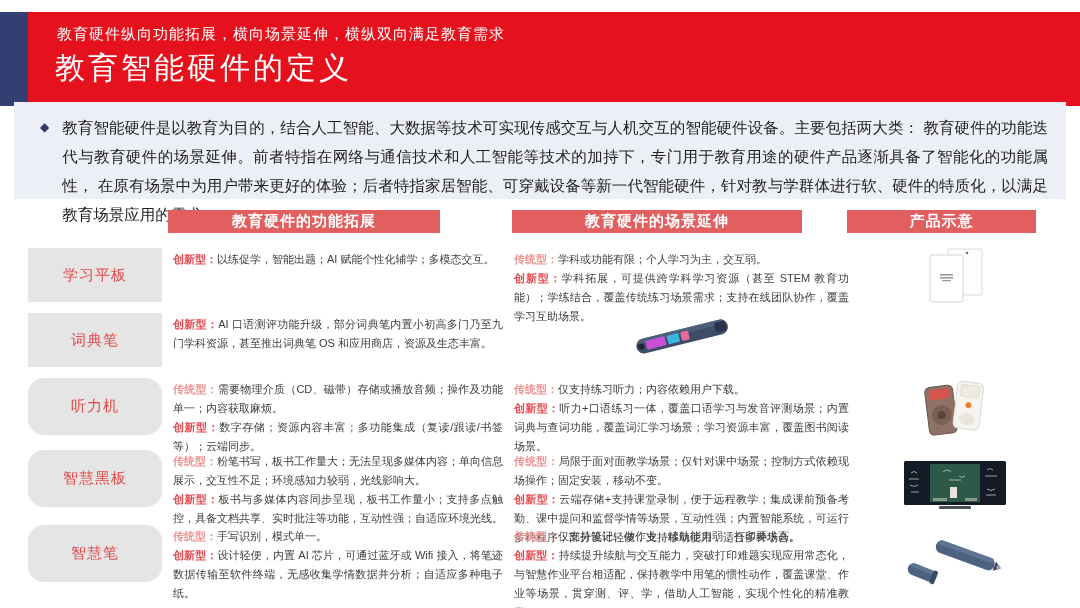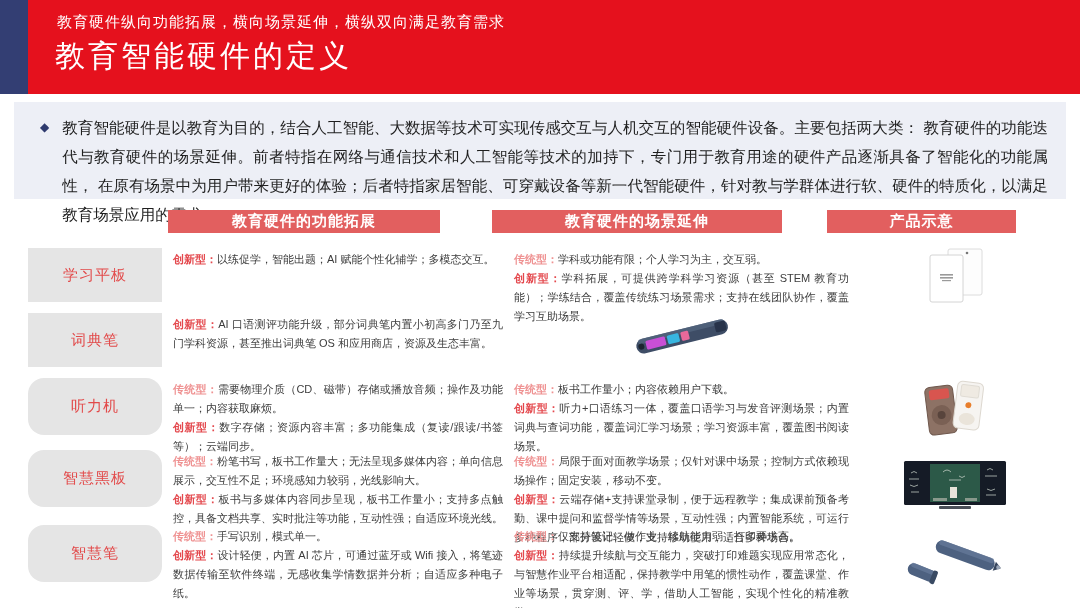--- a/index.html
+++ b/index.html
@@ -1,37 +1,37 @@
 <!DOCTYPE html>
 <html><head>
 <meta charset="utf-8">
 <style>
   html,body{margin:0;padding:0;background:#ffffff;}
   body{width:1080px;height:608px;font-family:"Liberation Sans","DejaVu Sans",sans-serif;}
   .canvas{position:relative;width:1080px;height:608px;background:#ffffff;overflow:hidden;}
 
   
-  .header{position:absolute;left:0;top:0;width:1080px;height:94px;background:#e5111d;}
+  .header{position:absolute;left:0;top:12px;width:1080px;height:94px;background:#e5111d;}
   .header-strip{position:absolute;left:0;top:0;width:28px;height:94px;background:#333e73;}
   .header-subtitle{position:absolute;left:57px;top:13px;color:#ffffff;font-size:15px;letter-spacing:1px;}
   .header-title{position:absolute;left:55px;top:36px;color:#ffffff;font-size:30px;font-weight:normal;letter-spacing:3px;}
 
   
   .intro{position:absolute;left:14px;top:102px;width:1052px;height:97px;background:#edeff6;}
   .intro-inner{display:flex;padding:11px 18px 0 26px;}
   .intro-bullet{color:#2e3a6e;font-size:12px;line-height:29px;margin-right:13px;flex:0 0 auto;}
   .intro-text{font-size:15.5px;line-height:29px;color:#1f1f1f;text-align:justify;}
 
   
   .thead{position:absolute;left:28px;top:210px;width:1021px;display:grid;
          grid-template-columns:134px 330px 335px 189px;}
   .hbar{height:23px;background:#e25f5f;color:#ffffff;font-weight:bold;font-size:15px;
-        display:flex;align-items:center;justify-content:center;letter-spacing:1px;}
+        display:flex;align-items:center;justify-content:center;letter-spacing:1px;margin-left:20px;}
   .hbar.fn{width:272px;justify-self:start;margin-left:6px;}
-  .hbar.sc{width:290px;justify-self:start;margin-left:0;}
+  .hbar.sc{width:290px;justify-self:start;margin-left:20px;}
   .hbar.pr{width:189px;}
 
   .trow{position:absolute;left:28px;width:1021px;display:grid;
         grid-template-columns:134px 330px 335px 189px;column-gap:11px;align-items:start;}
   .rlabel{background:#e5e5e5;color:#e24a4a;font-size:15px;letter-spacing:1px;
           display:flex;align-items:center;justify-content:center;}
   .h54{height:54px;} .h57{height:57px;border-radius:16px;}
   .cell{font-size:11px;line-height:19px;color:#3c3c3c;padding-top:2px;text-align:justify;}
   .cell p{margin:0;}
   .lt{color:#ef9292;font-weight:bold;}
@@ -109,21 +109,21 @@
     </div>
   </div>
 
   <div class="trow r2">
     <div class="rlabel h57">听力机</div>
     <div class="cell">
       <p><span class="lt">传统型：</span><span>需要物理介质（CD、磁带）存储或播放音频；操作及功能单一；内容获取麻烦。</span></p>
       <p><span class="li">创新型：</span><span>数字存储；资源内容丰富；多功能集成（复读/跟读/书签等）；云端同步。</span></p>
     </div>
     <div class="cell">
-      <p><span class="lt">传统型：</span><span>板书工作量小；内容依赖用户下载。</span></p>
+      <p><span class="lt">传统型：</span><span>仅支持练习听力；内容依赖用户下载。</span></p>
       <p><span class="li">创新型：</span><span>听力+口语练习一体，覆盖口语学习与发音评测场景；内置词典与查词功能，覆盖词汇学习场景；学习资源丰富，覆盖图书阅读场景。</span></p>
     </div>
     <div class="pcell">
       <svg width="66" height="62" viewBox="0 0 66 62">
         <g transform="rotate(-7 20 32)">
           <rect x="5" y="8" width="28" height="48" rx="5" fill="#8d7265" stroke="#6e574c"></rect>
           <rect x="9" y="11" width="20" height="10" rx="2" fill="#d8554f"></rect>
           <circle cx="19" cy="37" r="10" fill="#7a6054"></circle>
           <circle cx="19" cy="37" r="4" fill="#58443c"></circle>
         </g>

